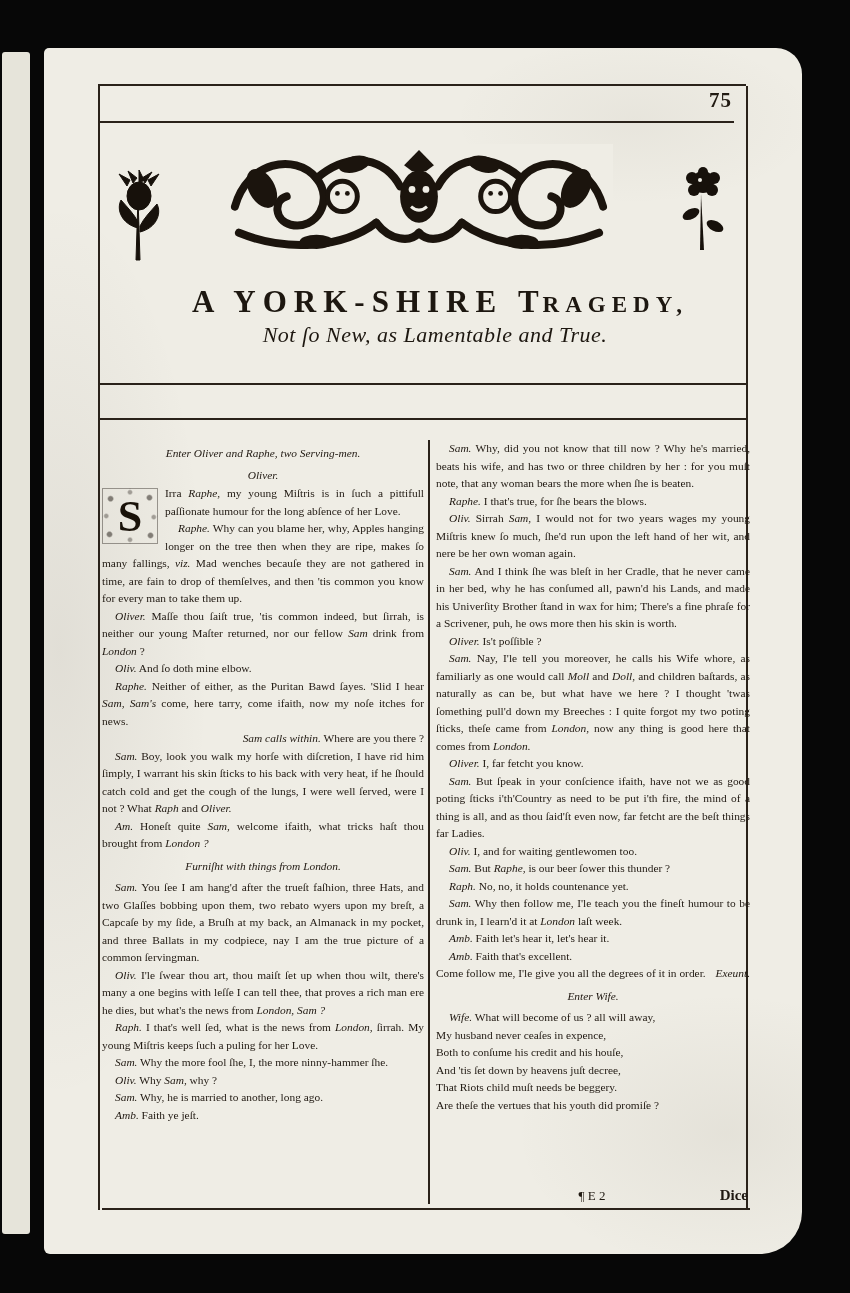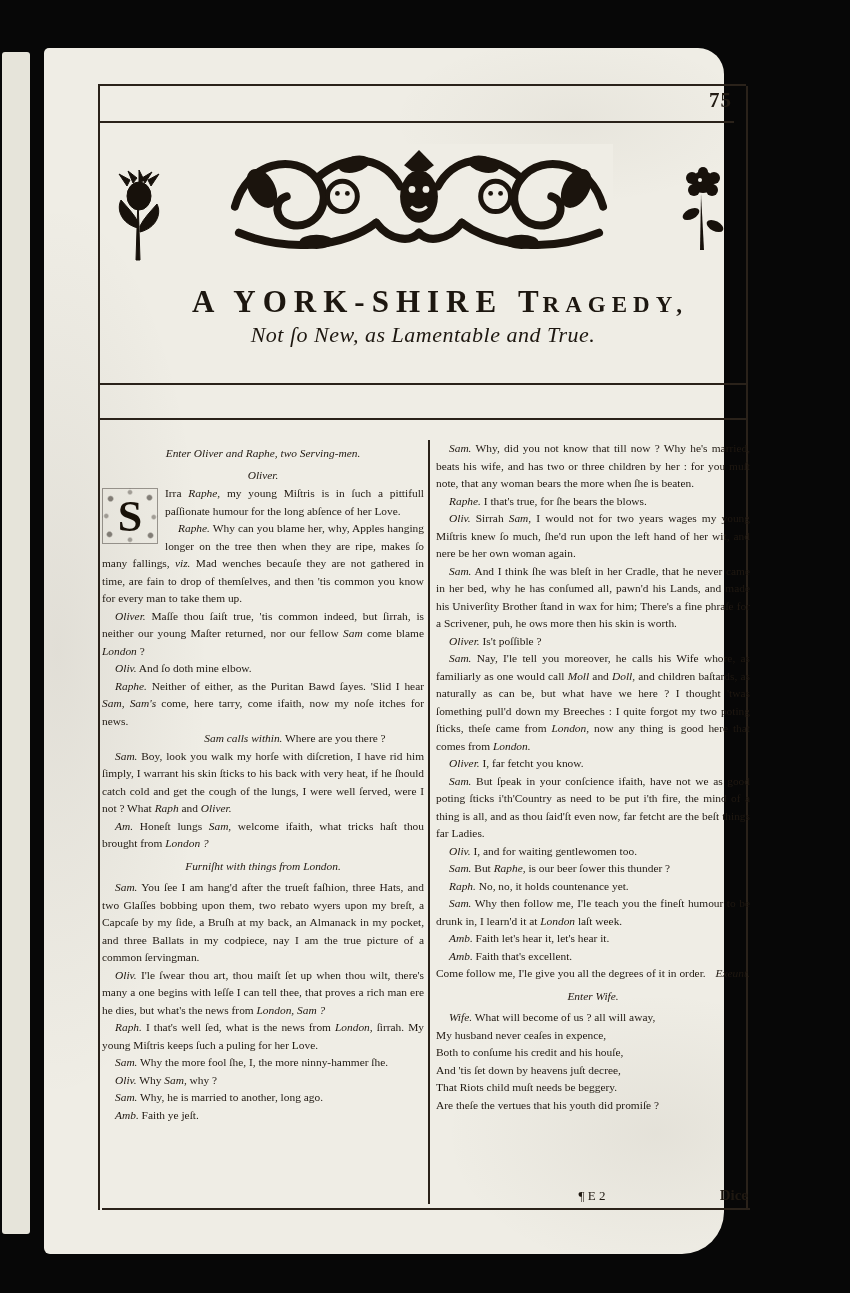--- a/index.html
+++ b/index.html
@@ -1,50 +1,50 @@
 <!DOCTYPE html>
 <html><head>
 <meta charset="utf-8">
 <style>
   html,body{margin:0;padding:0;background:#060606;}
   .scan{position:relative;width:850px;height:1293px;background:#070707;overflow:hidden;
         font-family:"Liberation Serif","DejaVu Serif",serif;color:#221b13;}
   .adj-page{position:absolute;left:2px;top:52px;width:28px;height:1182px;background:#e6e4da;border-radius:3px;}
-  .page{position:absolute;left:44px;top:48px;width:680px;height:1206px;background:#efede5;
+  .page{position:absolute;left:44px;top:48px;width:758px;height:1206px;background:#efede5;
         border-radius:5px 26px 42px 6px;
         background-image:
           radial-gradient(ellipse 260px 120px at 78% 6%, rgba(90,80,60,.05), transparent 70%),
           radial-gradient(ellipse 300px 200px at 90% 90%, rgba(90,80,60,.07), transparent 70%),
           radial-gradient(ellipse 200px 600px at 2% 50%, rgba(60,50,40,.08), transparent 75%);}
   .rule{position:absolute;background:#2a221a;}
   .pagenum{position:absolute;left:640px;top:40px;width:48px;text-align:right;
            font-size:21px;font-weight:bold;letter-spacing:1px;}
   .headpiece{position:absolute;left:181px;top:96px;width:388px;height:113px;}
   .headpiece svg{width:100%;height:100%;display:block;}
   .orn{position:absolute;}
   .orn svg{width:100%;height:100%;display:block;}
   .orn-left{left:68px;top:122px;width:54px;height:94px;}
   .orn-right{left:638px;top:118px;width:42px;height:86px;}
   .title{position:absolute;left:54px;top:218px;width:650px;margin:17px;text-align:center;
          font-weight:bold;color:#1d1710;white-space:nowrap;}
   .title .lead{font-size:31px;letter-spacing:7px;}
   .title .bigT{font-size:31px;letter-spacing:4px;}
   .title .rest{font-size:23px;letter-spacing:6px;}
   .subtitle{position:absolute;left:54px;top:274px;width:650px;text-align:center;
-            font-style:italic;font-size:22px;letter-spacing:.5px;color:#1d1710;}
+            font-style:italic;font-size:22px;letter-spacing:.5px;color:#1d1710;padding-left:12px;}
   .cols{position:absolute;left:58px;top:392px;width:648px;height:770px;display:flex;
         font-size:11.4px;line-height:17.5px;color:#1f1811;}
   .col.left{width:322px;height:768px;overflow:hidden;}
   .divider{width:2px;height:764px;margin:0 6px 0 4px;background:#2a221a;}
   .col.right{flex:1;position:relative;height:768px;}
   .colinner{height:742px;overflow:hidden;}
   .para{margin:0;text-align:justify;text-indent:13px;}
   .para.stage{text-align:center;text-indent:0;margin:5px 0 4px;}
   .para.speaker{text-align:center;text-indent:0;margin:2px 0 1px;}
-  .para.stagein{text-indent:64px;text-align:center;}
+  .para.stagein{text-indent:64px;text-align:right;}
   .para.dropcap-p{text-indent:0;}
   .para.noindent{text-indent:0;}
   .it{font-style:italic;}
   .exit{float:right;font-style:italic;}
   .dropcap{float:left;width:56px;height:56px;margin:3px 7px 1px 0;font-size:44px;line-height:55px;
            text-align:center;font-weight:bold;color:#191209;border:1px solid rgba(25,18,12,.4);
            box-sizing:border-box;
            background-image:
              radial-gradient(circle at 14% 18%, rgba(25,18,12,.5) 0 2px, transparent 3.5px),
              radial-gradient(circle at 86% 16%, rgba(25,18,12,.5) 0 2px, transparent 3.5px),
@@ -153,26 +153,26 @@
     <h1 class="title"><span class="lead">A YORK-SHIRE</span><span class="lead">&nbsp;</span><span class="bigT">T</span><span class="rest">RAGEDY,</span></h1>
 
     <div class="subtitle">Not ſo New, as Lamentable and True.</div>
 
     <div class="cols">
       <div class="col left" id="col-left">
           <p class="para stage"><span class="it">Enter Oliver and Raphe, two Serving-men.</span></p>
           <p class="para speaker"><span class="it">Oliver.</span></p>
           <p class="para dropcap-p"><span class="dropcap">S</span><span>Irra </span><span class="it">Raphe</span><span>, my young Miſtris is in ſuch a pittifull paſſionate humour for the long abſence of her Love.</span></p>
           <p class="para speech"><span class="it">Raphe.</span><span> Why can you blame her, why, Apples hanging longer on the tree then when they are ripe, makes ſo many fallings, </span><span class="it">viz.</span><span> Mad wenches becauſe they are not gathered in time, are fain to drop of themſelves, and then 'tis common you know for every man to take them up.</span></p>
-          <p class="para speech"><span class="it">Oliver.</span><span> Maſſe thou ſaiſt true, 'tis common indeed, but ſirrah, is neither our young Maſter returned, nor our fellow </span><span class="it">Sam</span><span> come blame </span><span class="it">London</span><span> ?</span></p>
+          <p class="para speech"><span class="it">Oliver.</span><span> Maſſe thou ſaiſt true, 'tis common indeed, but ſirrah, is neither our young Maſter returned, nor our fellow </span><span class="it">Sam</span><span> drink from </span><span class="it">London</span><span> ?</span></p>
           <p class="para speech"><span class="it">Oliv.</span><span> And ſo doth mine elbow.</span></p>
           <p class="para speech"><span class="it">Raphe.</span><span> Neither of either, as the Puritan Bawd ſayes. 'Slid I hear </span><span class="it">Sam</span><span>, </span><span class="it">Sam's</span><span> come, here tarry, come ifaith, now my noſe itches for news.</span></p>
           <p class="para stagein"><span class="it">Sam calls within.</span><span>  Where are you there ?</span></p>
           <p class="para speech"><span class="it">Sam.</span><span> Boy, look you walk my horſe with diſcretion, I have rid him ſimply, I warrant his skin ſticks to his back with very heat, if he ſhould catch cold and get the cough of the lungs, I were well ſerved, were I not ? What </span><span class="it">Raph</span><span> and </span><span class="it">Oliver.</span></p>
-          <p class="para speech"><span class="it">Am.</span><span> Honeſt lungs </span><span class="it">Sam</span><span>, welcome ifaith, what tricks haſt thou brought from </span><span class="it">London ?</span></p>
+          <p class="para speech"><span class="it">Am.</span><span> Honeſt quite </span><span class="it">Sam</span><span>, welcome ifaith, what tricks haſt thou brought from </span><span class="it">London ?</span></p>
           <p class="para stage"><span class="it">Furniſht with things from London.</span></p>
           <p class="para speech"><span class="it">Sam.</span><span> You ſee I am hang'd after the trueſt faſhion, three Hats, and two Glaſſes bobbing upon them, two rebato wyers upon my breſt, a Capcaſe by my ſide, a Bruſh at my back, an Almanack in my pocket, and three Ballats in my codpiece, nay I am the true picture of a common ſervingman.</span></p>
           <p class="para speech"><span class="it">Oliv.</span><span> I'le ſwear thou art, thou maiſt ſet up when thou wilt, there's many a one begins with leſſe I can tell thee, that proves a rich man ere he dies, but what's the news from </span><span class="it">London</span><span>, </span><span class="it">Sam ?</span></p>
           <p class="para speech"><span class="it">Raph.</span><span> I that's well ſed, what is the news from </span><span class="it">London</span><span>, ſirrah. My young Miſtris keeps ſuch a puling for her Love.</span></p>
           <p class="para speech"><span class="it">Sam.</span><span> Why the more fool ſhe, I, the more ninny-hammer ſhe.</span></p>
           <p class="para speech"><span class="it">Oliv.</span><span> Why </span><span class="it">Sam</span><span>, why ?</span></p>
           <p class="para speech"><span class="it">Sam.</span><span> Why, he is married to another, long ago.</span></p>
           <p class="para speech"><span class="it">Amb.</span><span> Faith ye jeſt.</span></p>
         </div>
       <div class="divider"></div>

